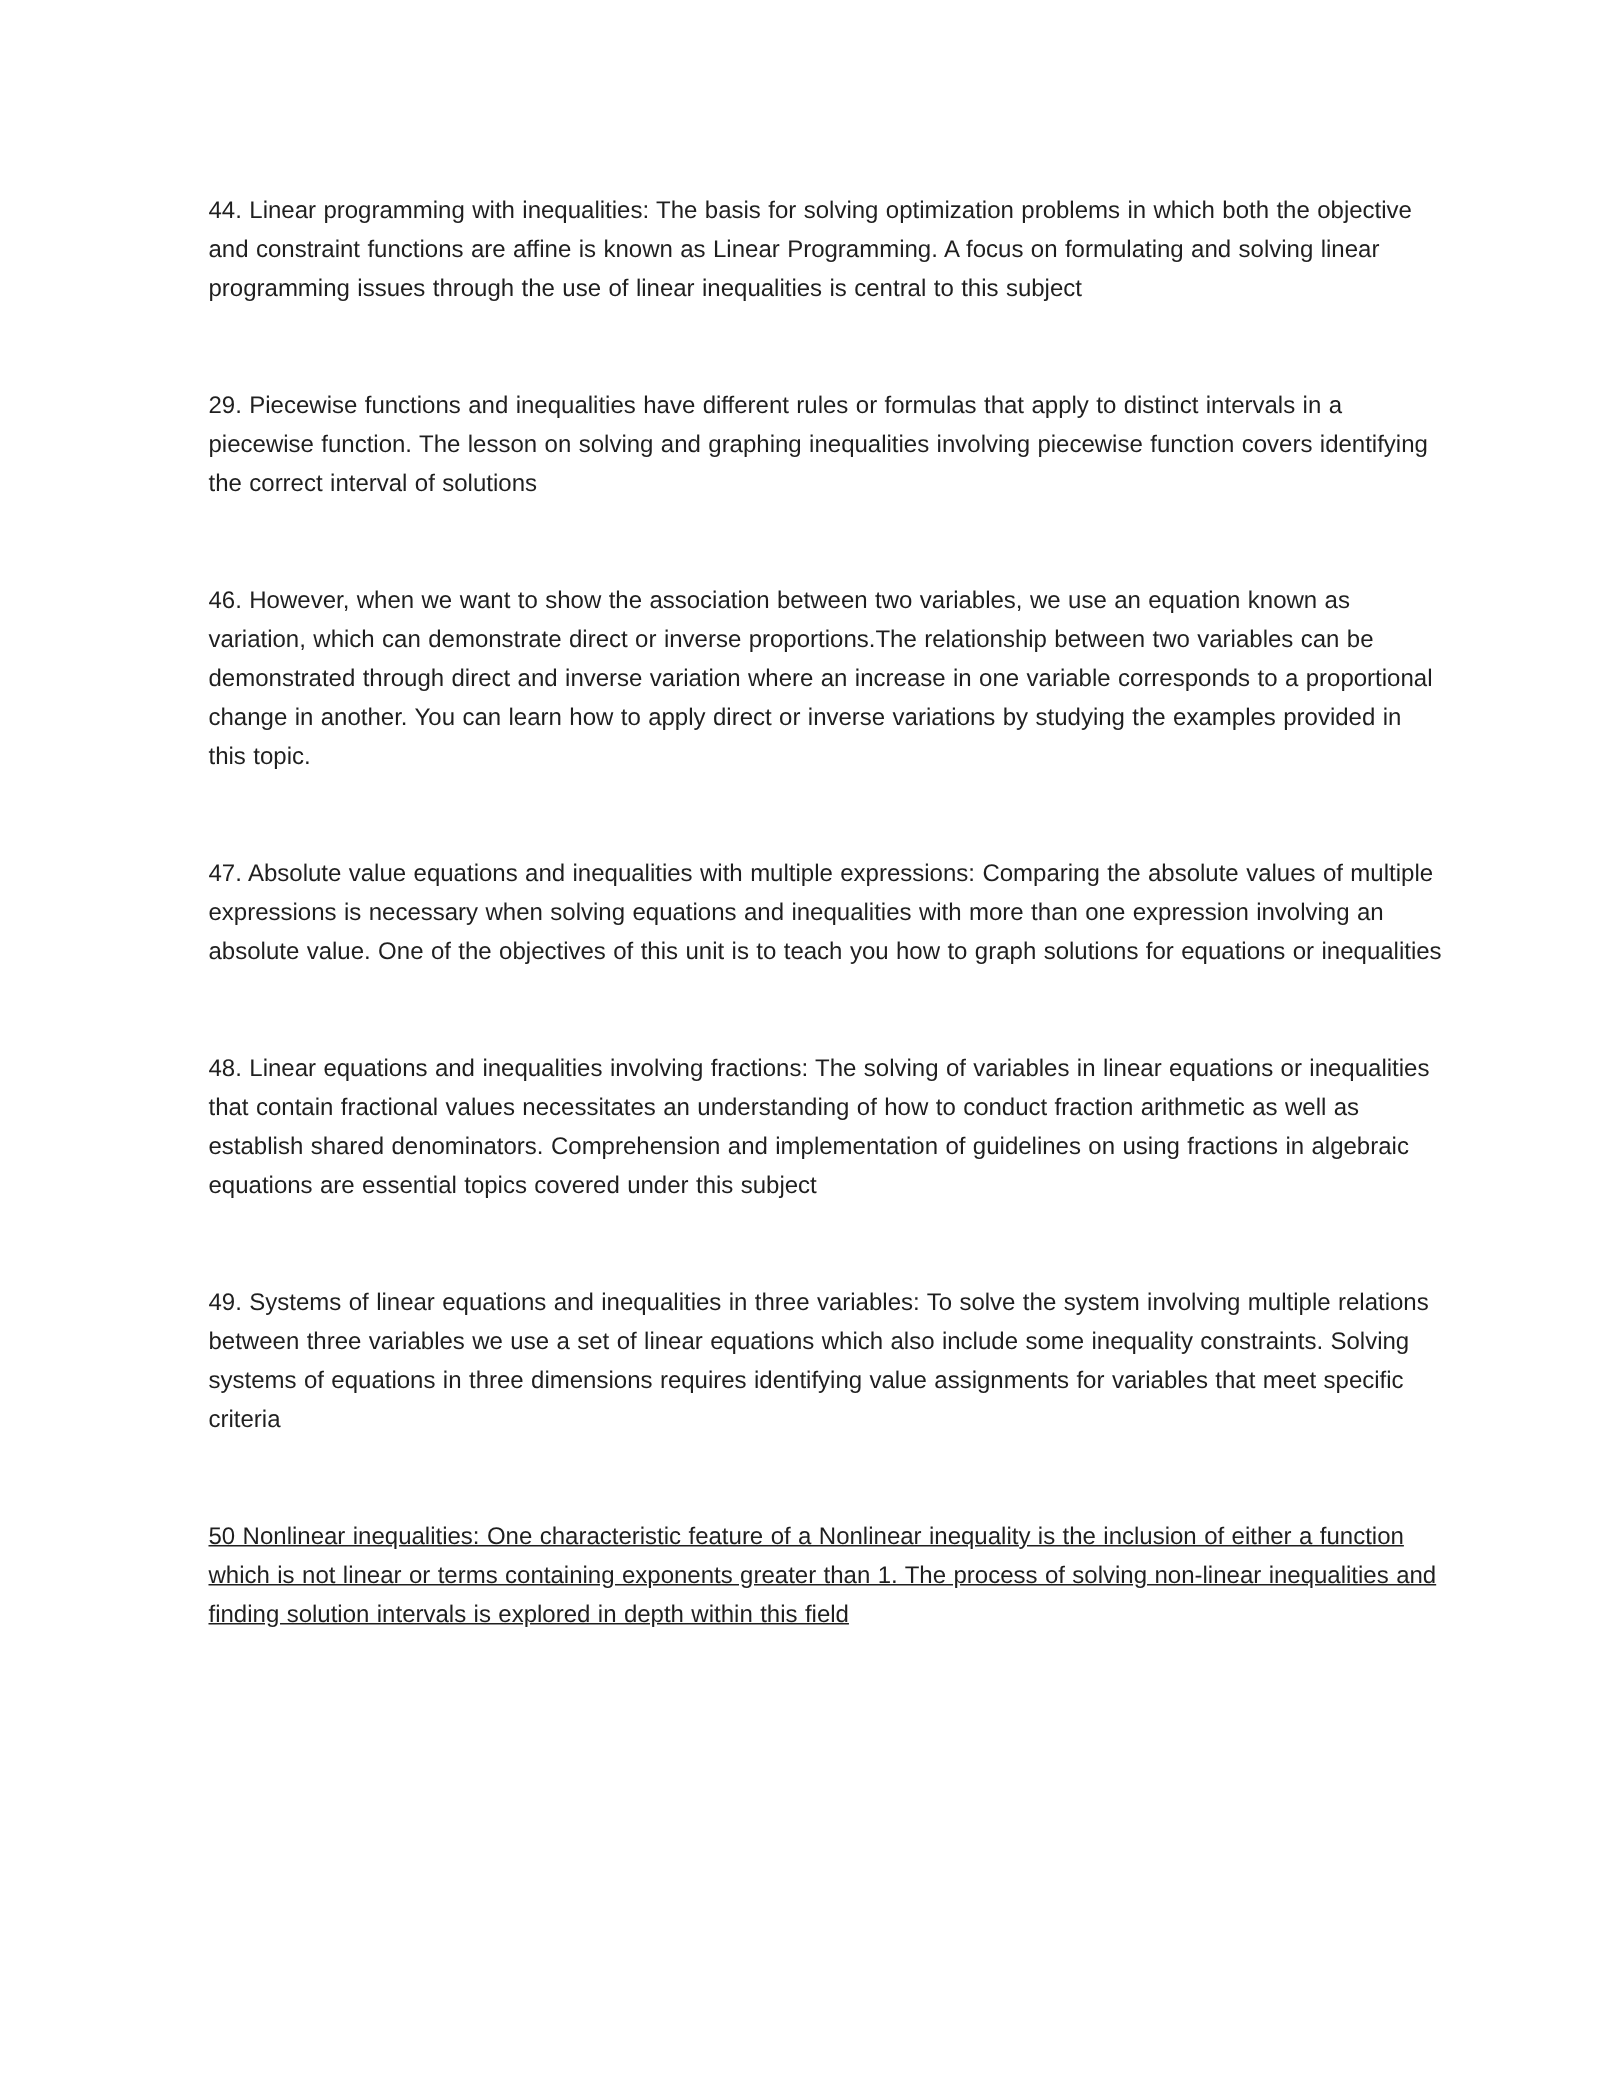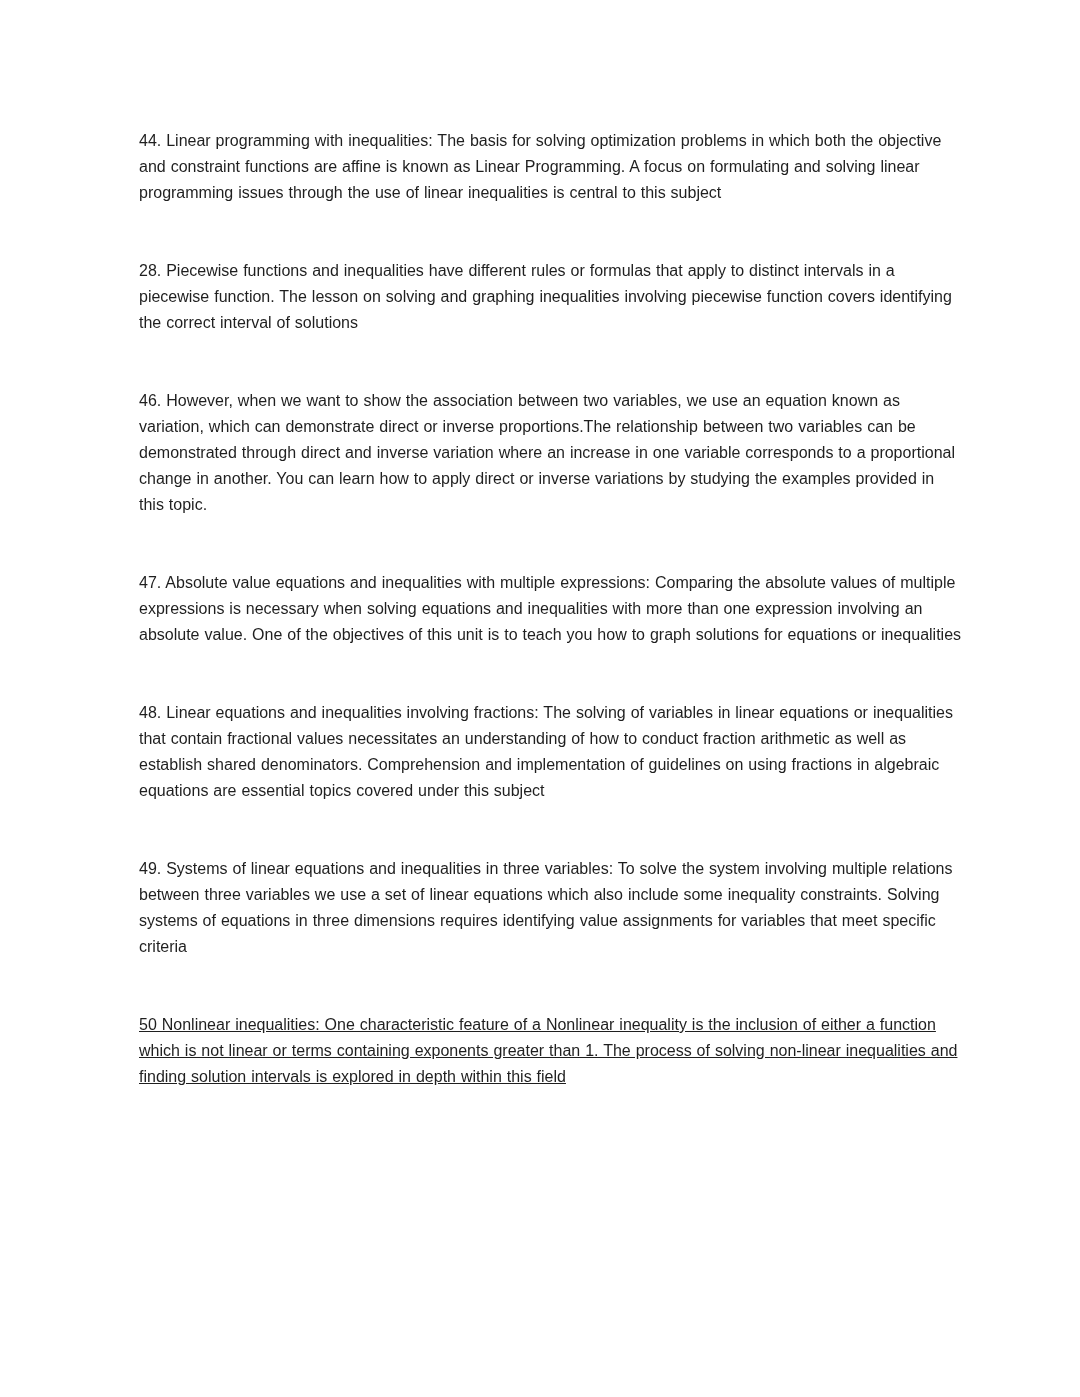--- a/index.html
+++ b/index.html
@@ -31,20 +31,20 @@
     word-spacing: 0.5px;
   }
   .para:last-child { margin-bottom: 0; text-decoration: underline; }
 </style>
 </head>
 <body>
 
 <div class="page">
   <div class="text-block">
     <p class="para">44. Linear programming with inequalities: The basis for solving optimization problems in which both the objective and constraint functions are affine is known as Linear Programming. A focus on formulating and solving linear programming issues through the use of linear inequalities is central to this subject</p>
-    <p class="para">28. Piecewise functions and inequalities have different rules or formulas that apply to distinct intervals in a piecewise function. The lesson on solving and graphing inequalities involving piecewise function covers identifying the correct interval of solutions</p>
+    <p class="para">29. Piecewise functions and inequalities have different rules or formulas that apply to distinct intervals in a piecewise function. The lesson on solving and graphing inequalities involving piecewise function covers identifying the correct interval of solutions</p>
     <p class="para">46. However, when we want to show the association between two variables, we use an equation known as variation, which can demonstrate direct or inverse proportions.The relationship between two variables can be demonstrated through direct and inverse variation where an increase in one variable corresponds to a proportional change in another. You can learn how to apply direct or inverse variations by studying the examples provided in this topic.</p>
     <p class="para">47. Absolute value equations and inequalities with multiple expressions: Comparing the absolute values of multiple expressions is necessary when solving equations and inequalities with more than one expression involving an absolute value. One of the objectives of this unit is to teach you how to graph solutions for equations or inequalities</p>
     <p class="para">48. Linear equations and inequalities involving fractions: The solving of variables in linear equations or inequalities that contain fractional values necessitates an understanding of how to conduct fraction arithmetic as well as establish shared denominators. Comprehension and implementation of guidelines on using fractions in algebraic equations are essential topics covered under this subject</p>
     <p class="para">49. Systems of linear equations and inequalities in three variables: To solve the system involving multiple relations between three variables we use a set of linear equations which also include some inequality constraints. Solving systems of equations in three dimensions requires identifying value assignments for variables that meet specific criteria</p>
     <p class="para">50 Nonlinear inequalities: One characteristic feature of a Nonlinear inequality is the inclusion of either a function which is not linear or terms containing exponents greater than 1. The process of solving non-linear inequalities and finding solution intervals is explored in depth within this field</p>
   </div>
 </div>
 
 </body></html>

